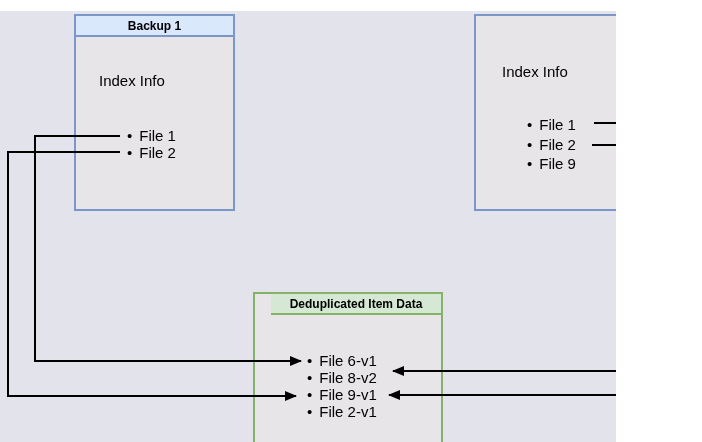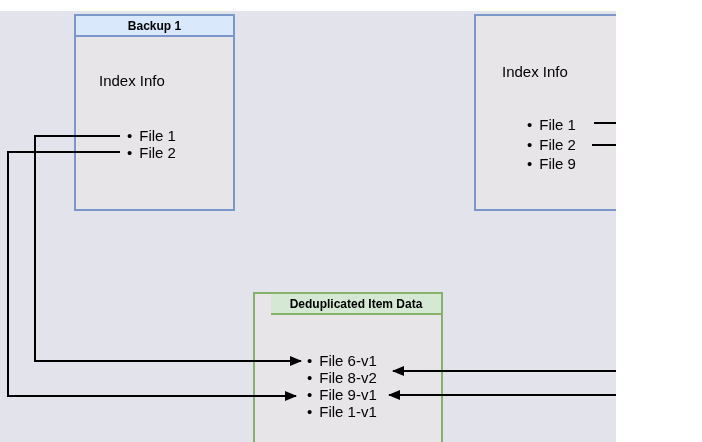--- a/index.html
+++ b/index.html
@@ -119,21 +119,21 @@
       <div class="file-item">
           <span class="bullet">•</span>
           <span>File 8-v2</span>
         </div>
       <div class="file-item">
           <span class="bullet">•</span>
           <span>File 9-v1</span>
         </div>
       <div class="file-item">
           <span class="bullet">•</span>
-          <span>File 1-v1</span>
+          <span>File 2-v1</span>
         </div>
     </div>
   </div>
 
   <svg id="arrow-layer" viewBox="0 0 702 442" xmlns="http://www.w3.org/2000/svg">
     <defs>
       <marker id="arrowhead" markerUnits="userSpaceOnUse" markerWidth="12" markerHeight="10" refX="11" refY="5" orient="auto">
         <path d="M0,0 L12,5 L0,10 Z" fill="#000"></path>
       </marker>
     </defs>

